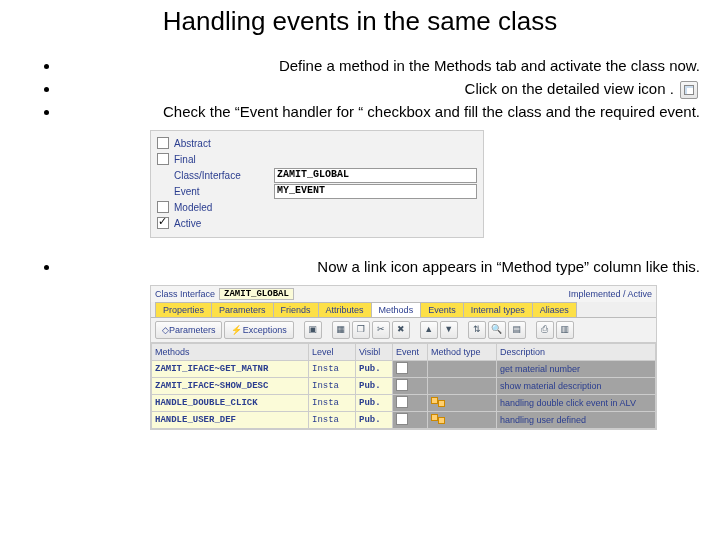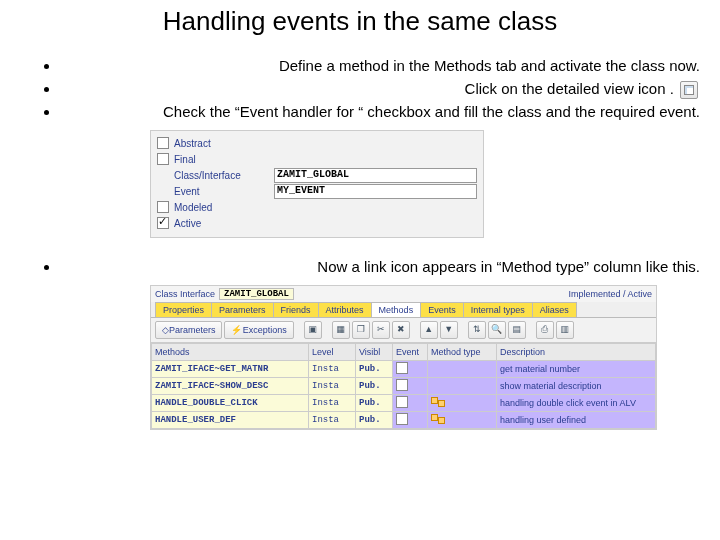--- a/index.html
+++ b/index.html
@@ -165,21 +165,21 @@
   table.meth {
     width:100%;
     border-collapse:collapse;
     font-size:9px;
   }
   table.meth th, table.meth td {
     border:1px solid #ccc;
     padding:1px 3px;
     text-align:left;
     height:14px;
-    background:#c4b5fd;
+    background:#a3a3a3;
     color:#2a3d8f;
     white-space:nowrap;
   }
   table.meth th {
     background:#e9e9e9;
     font-weight:normal;
   }
   .col-meth { width:150px; font-family:"Courier New",monospace; font-weight:bold; color:#000; background:#fbfbd8 !important;}
   .col-level { width:40px; font-family:"Courier New",monospace; color:#000; background:#fbfbd8 !important;}
   .col-vis   { width:30px; font-family:"Courier New",monospace; font-weight:bold; color:#000; background:#fbfbd8 !important;}

